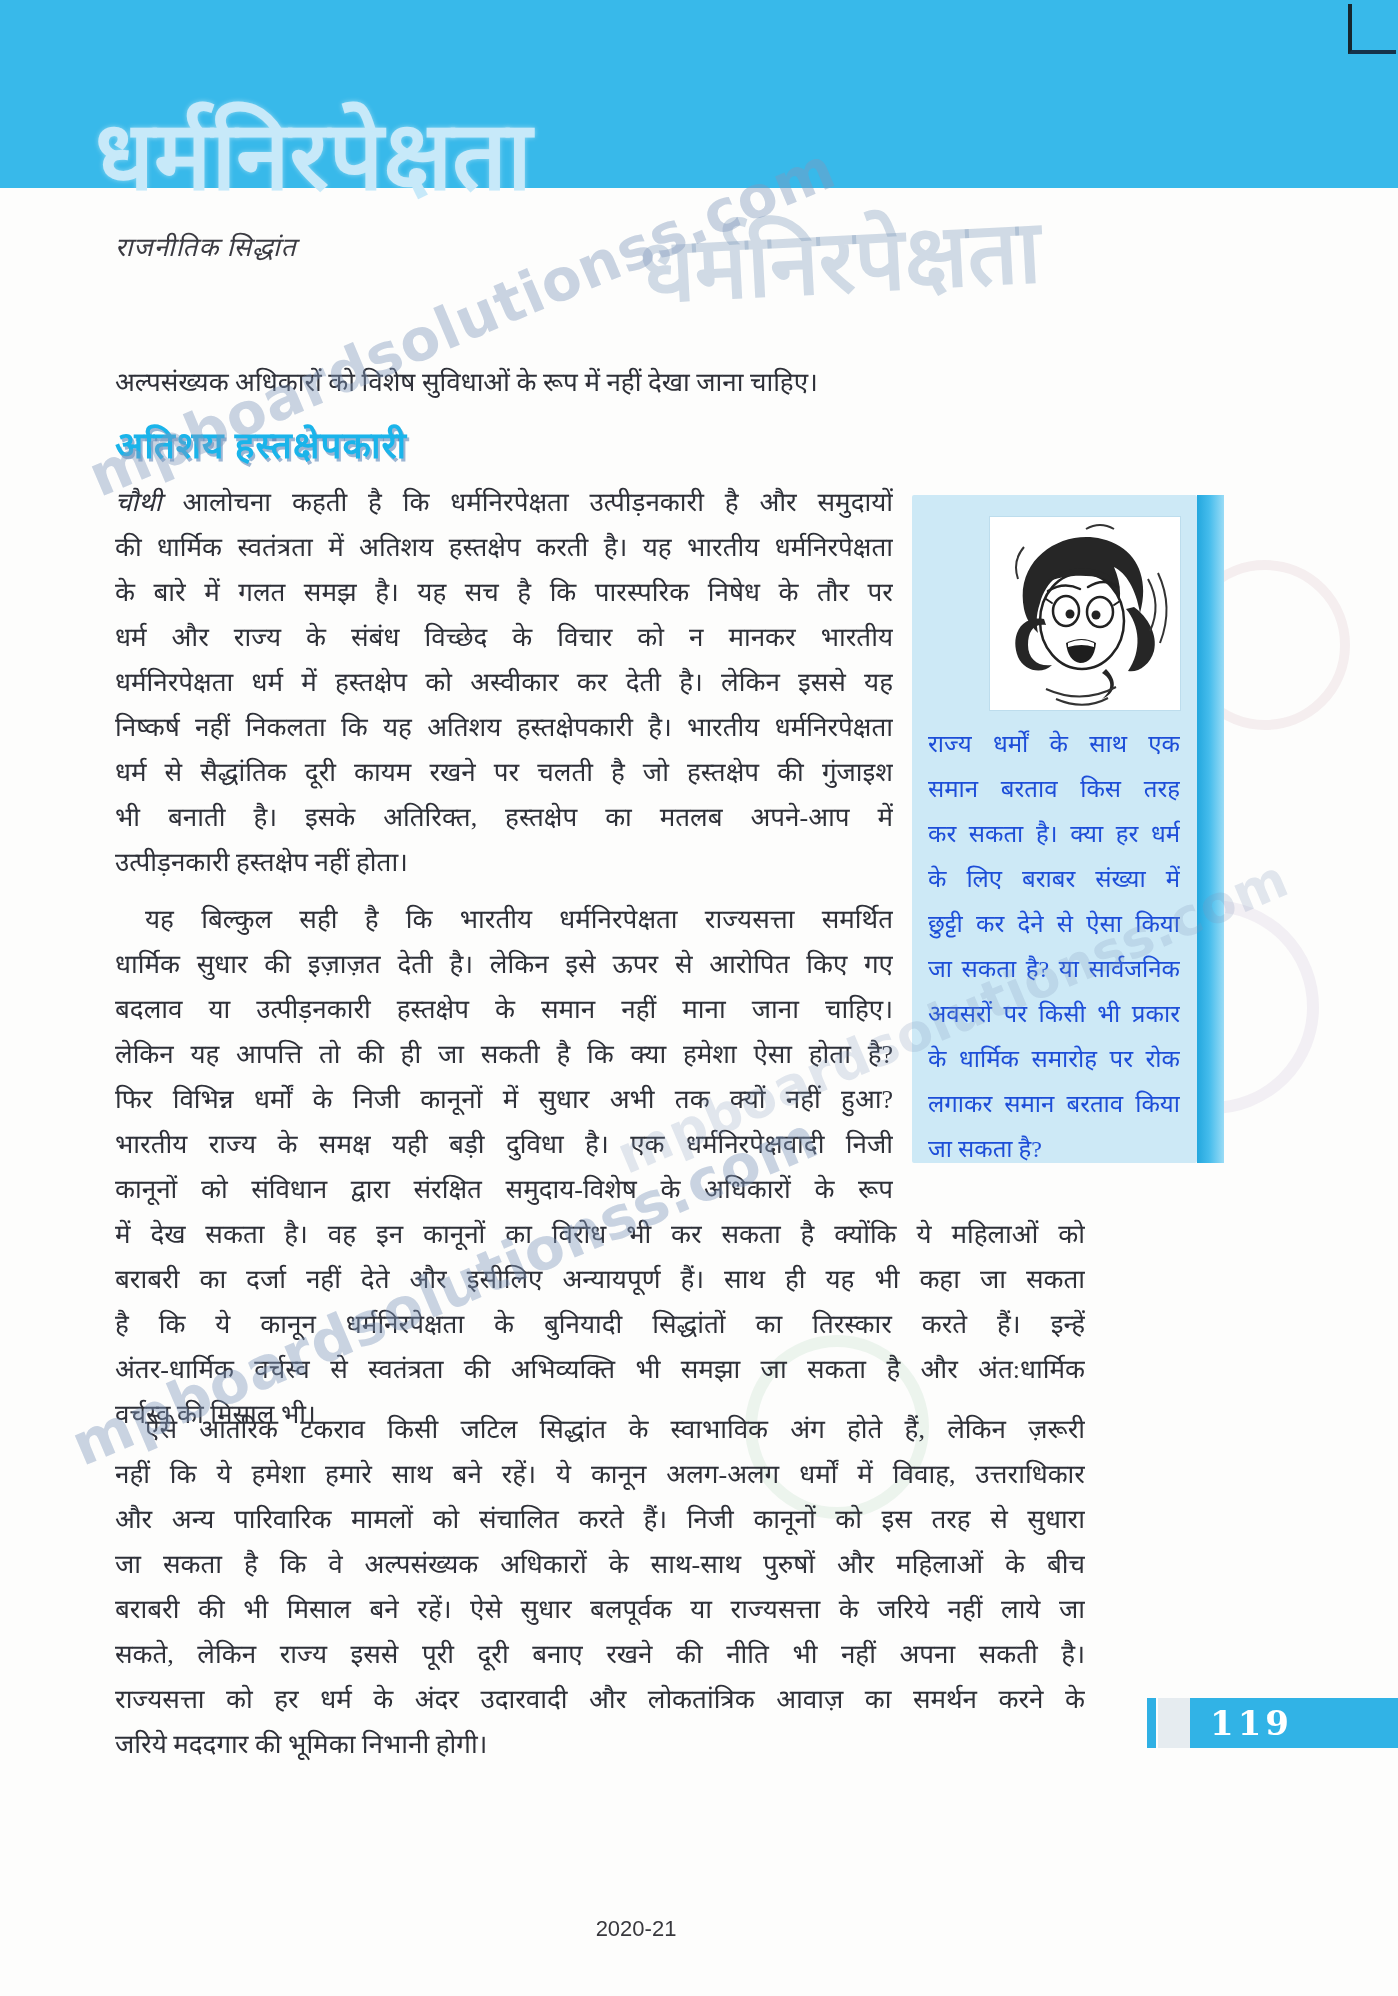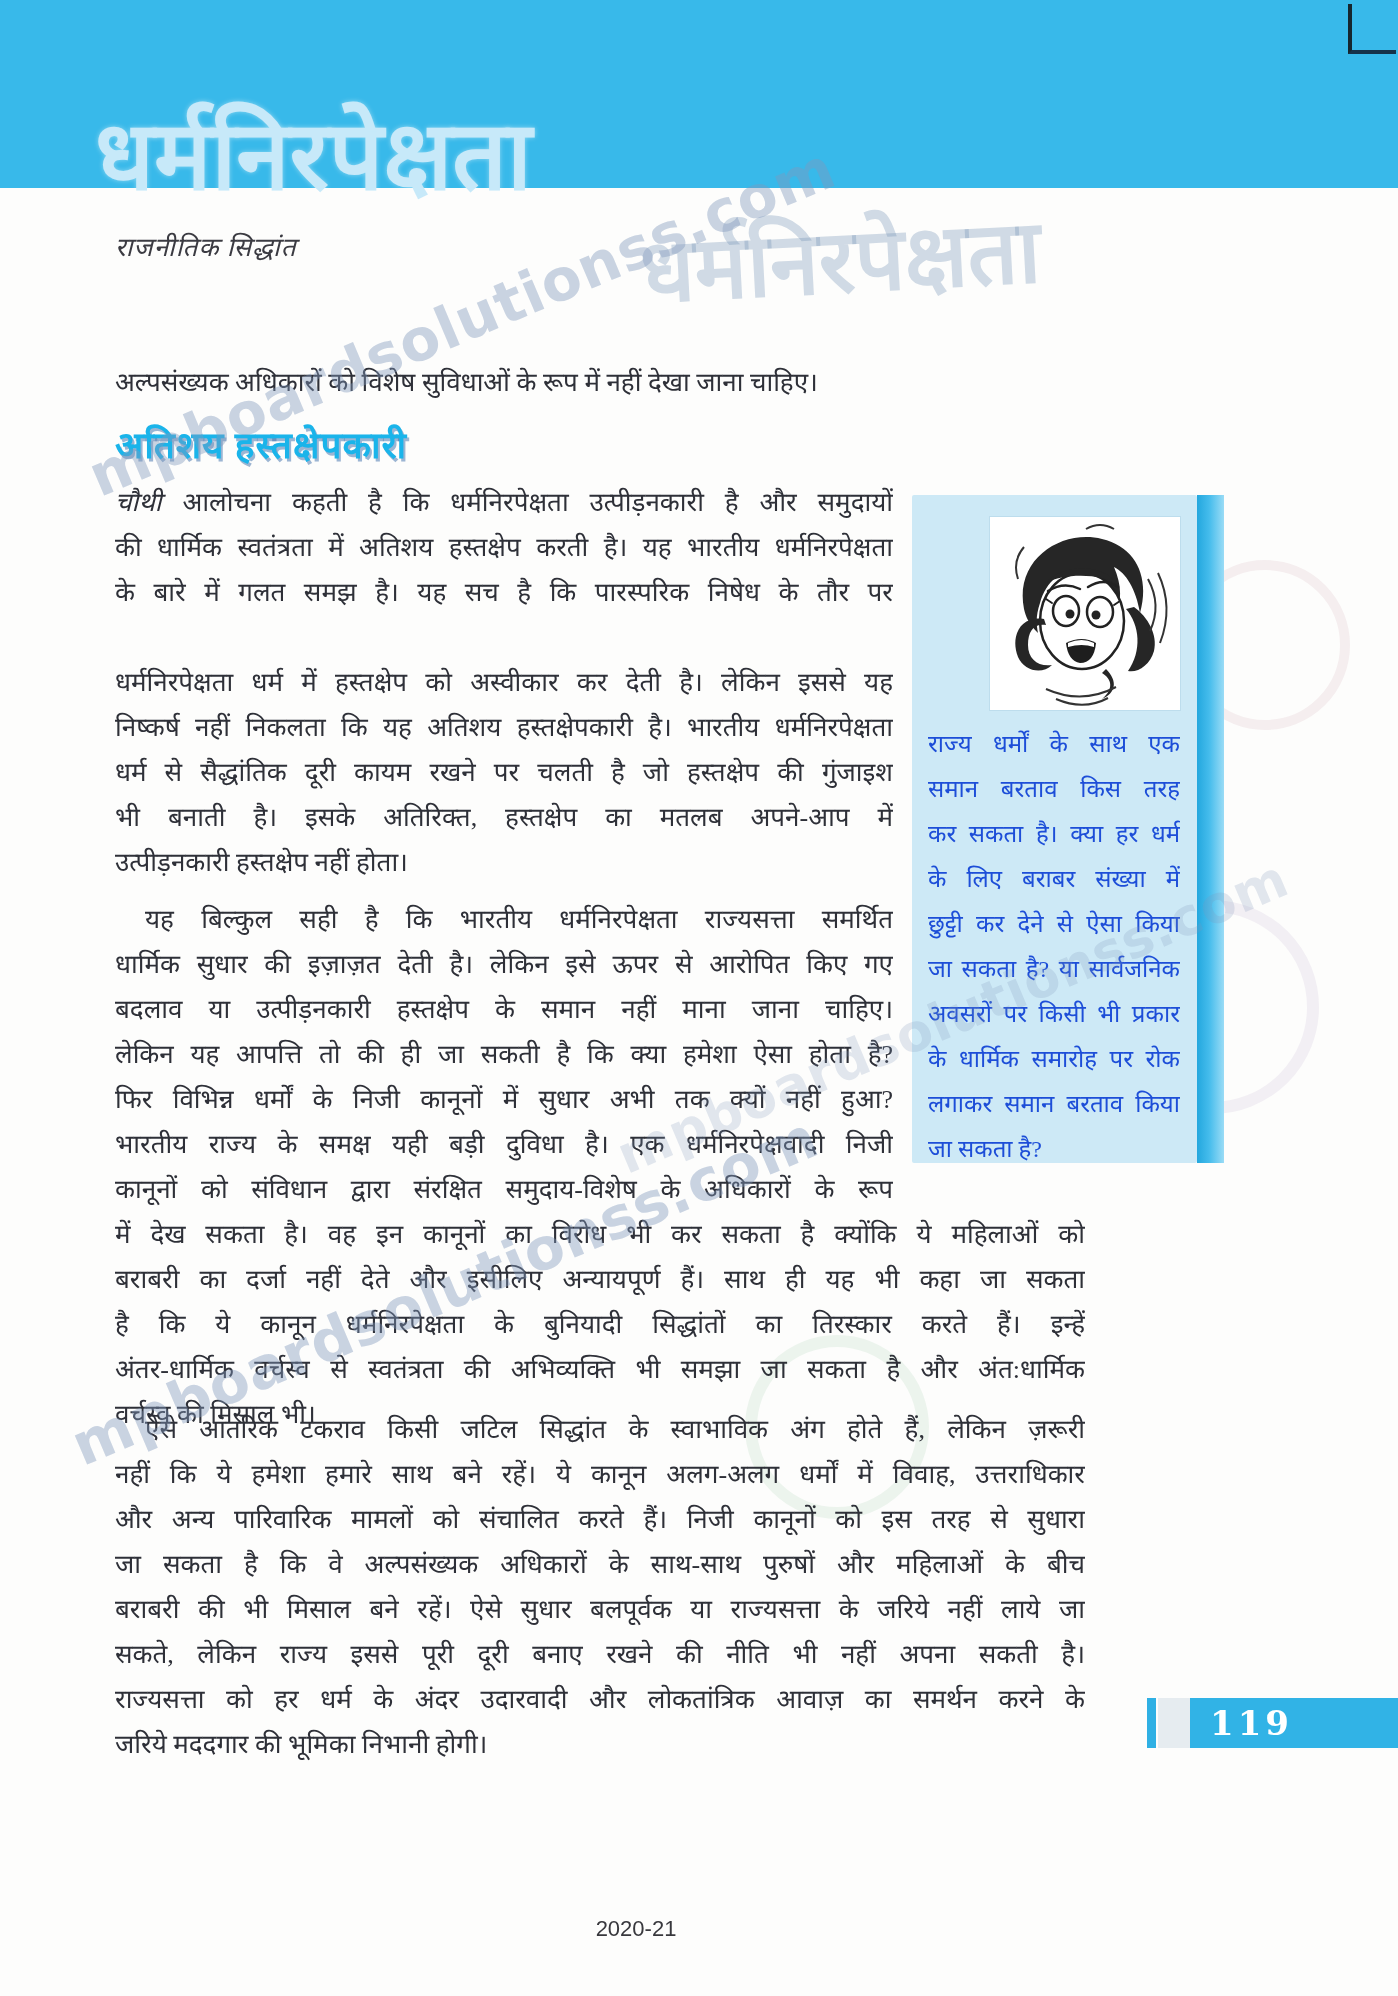--- a/index.html
+++ b/index.html
@@ -68,20 +68,21 @@
   <div class="ring ring2"></div>
   <div class="ring ring3"></div>
 
   <div class="bl last" style="top:360px">अल्पसंख्यक अधिकारों को विशेष सुविधाओं के रूप में नहीं देखा जाना चाहिए।</div>
 
   <div class="section-heading">अतिशय हस्तक्षेपकारी</div>
 
   <div class="bl" style="top:480px"><span class="ital">चौथी</span><span> आलोचना कहती है कि धर्मनिरपेक्षता उत्पीड़नकारी है और समुदायों</span></div>
   <div class="bl" style="top:525px">की धार्मिक स्वतंत्रता में अतिशय हस्तक्षेप करती है। यह भारतीय धर्मनिरपेक्षता</div>
   <div class="bl" style="top:570px">के बारे में गलत समझ है। यह सच है कि पारस्परिक निषेध के तौर पर</div>
+  <div class="bl" style="top:615px">धर्म और राज्य के संबंध विच्छेद के विचार को न मानकर भारतीय</div>
   <div class="bl" style="top:705px">निष्कर्ष नहीं निकलता कि यह अतिशय हस्तक्षेपकारी है। भारतीय धर्मनिरपेक्षता</div>
   <div class="bl" style="top:660px">धर्मनिरपेक्षता धर्म में हस्तक्षेप को अस्वीकार कर देती है। लेकिन इससे यह</div>
   <div class="bl" style="top:750px">धर्म से सैद्धांतिक दूरी कायम रखने पर चलती है जो हस्तक्षेप की गुंजाइश</div>
   <div class="bl" style="top:795px">भी बनाती है। इसके अतिरिक्त, हस्तक्षेप का मतलब अपने-आप में</div>
   <div class="bl last" style="top:840px">उत्पीड़नकारी हस्तक्षेप नहीं होता।</div>
 
   <div class="bl indent" style="top:897px">यह बिल्कुल सही है कि भारतीय धर्मनिरपेक्षता राज्यसत्ता समर्थित</div>
   <div class="bl" style="top:942px">धार्मिक सुधार की इज़ाज़त देती है। लेकिन इसे ऊपर से आरोपित किए गए</div>
   <div class="bl" style="top:987px">बदलाव या उत्पीड़नकारी हस्तक्षेप के समान नहीं माना जाना चाहिए।</div>
   <div class="bl" style="top:1032px">लेकिन यह आपत्ति तो की ही जा सकती है कि क्या हमेशा ऐसा होता है?</div>

